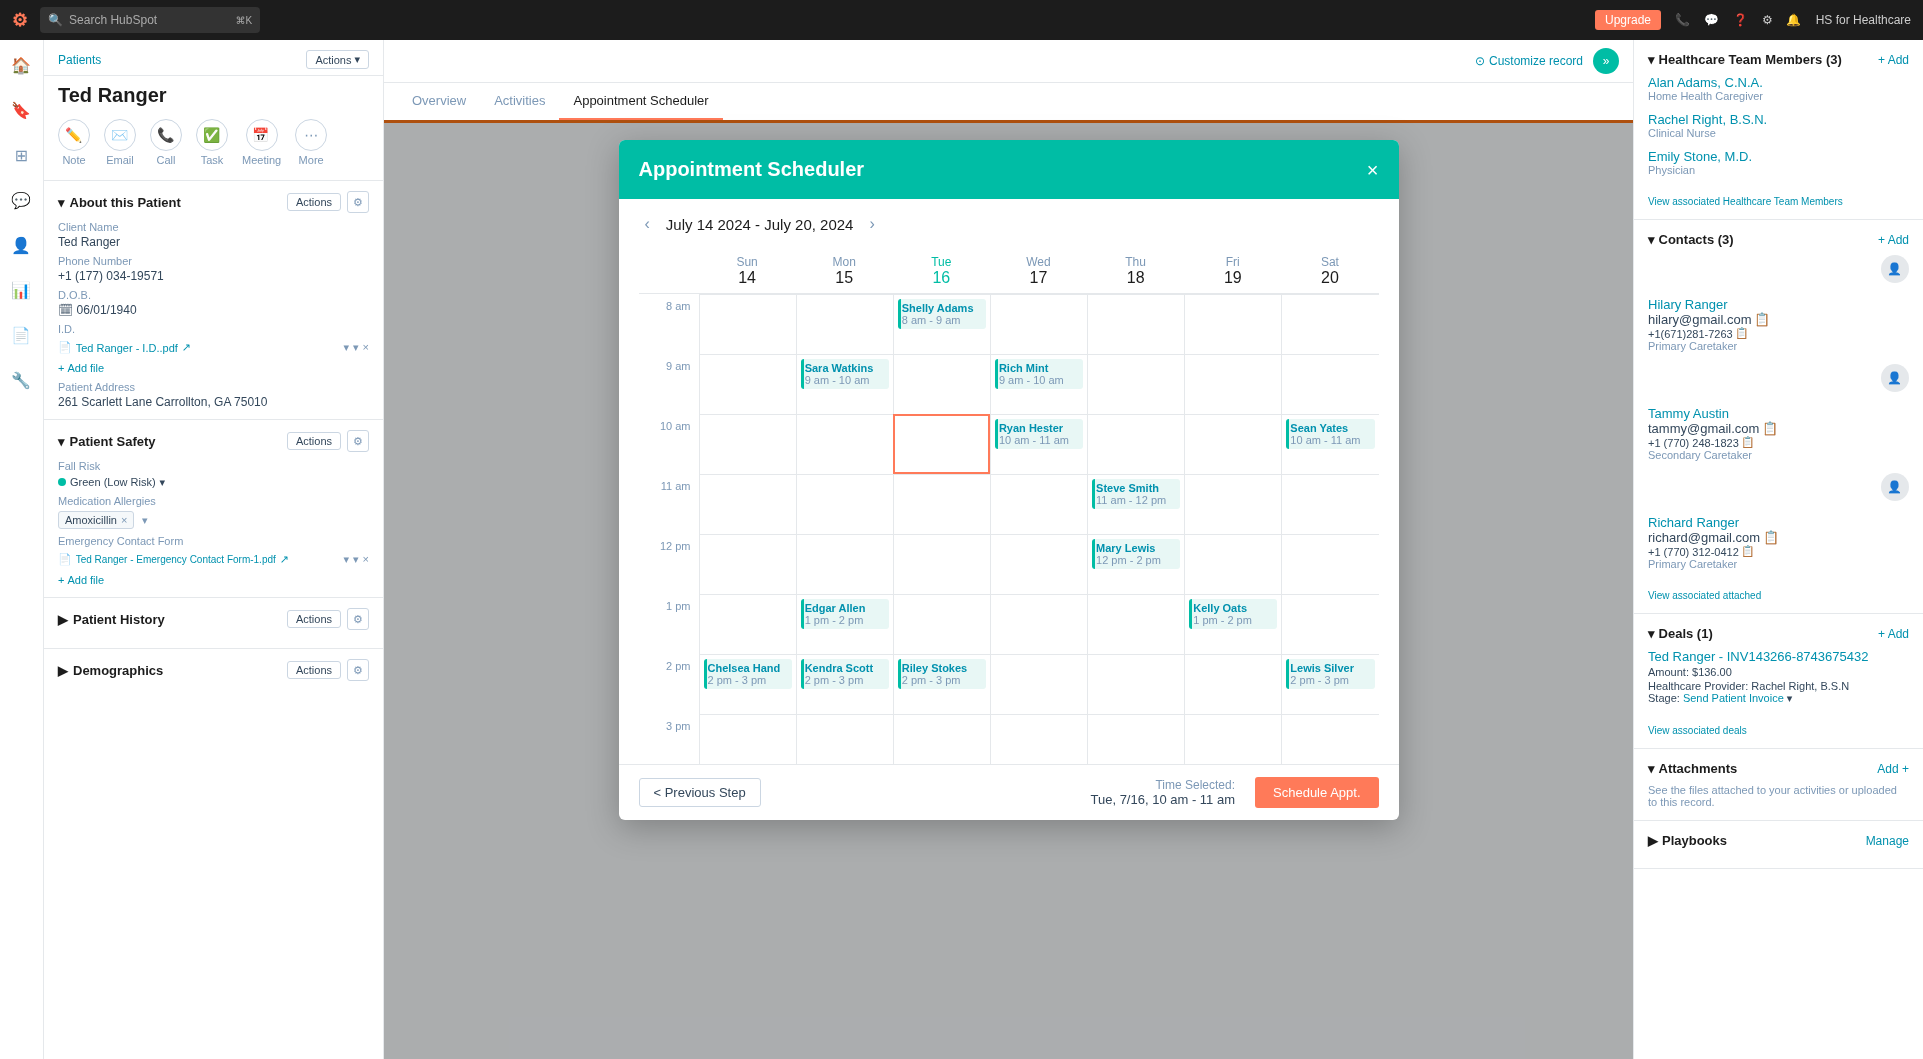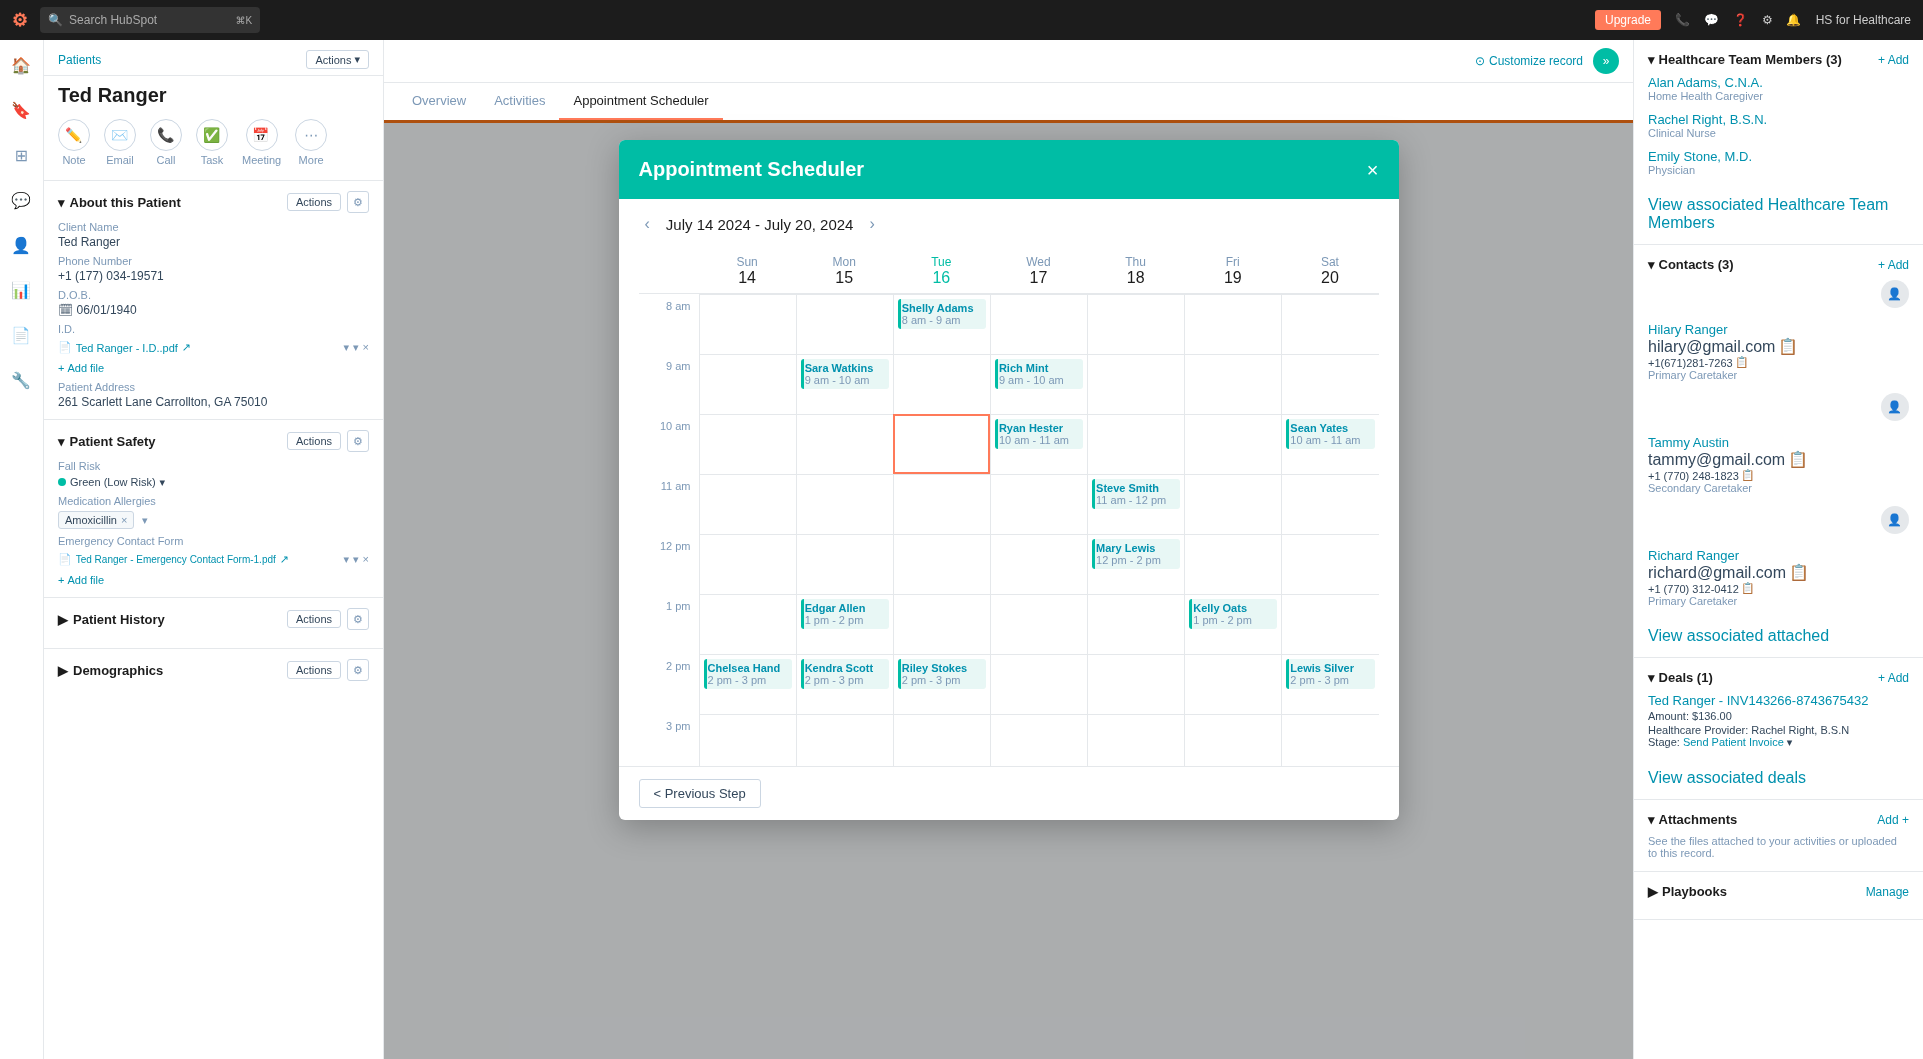--- a/index.html
+++ b/index.html
@@ -84,26 +84,26 @@
     .right-section-title { font-weight: 600; font-size: 13px; color: #1c1c1c; display: flex; align-items: center; gap: 4px; }
     .add-btn { color: #0091ae; font-size: 12px; cursor: pointer; }
 
     .team-member { margin-bottom: 10px; }
     .team-member-name { color: #0091ae; font-size: 13px; font-weight: 500; }
     .team-member-role { font-size: 11px; color: #7c98b6; }
 
     .contact-item { display: flex; align-items: flex-start; justify-content: space-between; margin-bottom: 12px; }
     .contact-info { flex: 1; margin-top: 42px; }
     .contact-name { color: #0091ae; font-size: 13px; font-weight: 500; }
-    .contact-email { font-size: 16px; color: #33475b; display: flex; align-items: center; gap: 3px; }
+    .contact-email { font-size: 13px; color: #33475b; display: flex; align-items: flex-start; gap: 3px; }
     .contact-phone { font-size: 11px; color: #33475b; display: flex; align-items: center; gap: 3px; }
     .contact-role { font-size: 11px; color: #7c98b6; }
     .contact-avatar { width: 28px; height: 28px; border-radius: 50%; background: #e5e8eb; display: flex; align-items: center; justify-content: center; color: #7c98b6; font-size: 12px; flex-shrink: 0; margin-left: 8px; }
 
-    .view-assoc-link { color: #0091ae; font-size: 16px; cursor: pointer; display: block; margin-top: 20px; }
+    .view-assoc-link { color: #0091ae; font-size: 10px; cursor: pointer; display: block; margin-top: 20px; }
 
     .deal-title { color: #0091ae; font-size: 13px; font-weight: 500; }
     .deal-info { font-size: 11px; color: #33475b; margin-top: 2px; }
     .deal-stage { font-size: 11px; color: #33475b; }
     .deal-stage a { color: #0091ae; text-decoration: none; }
 
     
     .modal-overlay {
       position: absolute; top: 0; left: 0; right: 0; bottom: 0; background: rgba(0,0,0,0.3); display: flex; align-items: flex-start; justify-content: center; z-index: 100; padding-top: 20px;
     }
@@ -595,20 +595,27 @@
             <div class="cal-cell"></div>
             <div class="cal-cell"></div>
             <div class="cal-cell"></div>
             <div class="cal-cell"></div>
             <div class="cal-cell"></div>
           </div>
         </div>
 
         <div class="modal-footer">
           <button class="prev-step-btn">&lt; Previous Step</button>
+          <div style="display:flex;align-items:center;gap:20px;">
+            <div class="time-selected">
+              <div class="label">Time Selected:</div>
+              <div class="value">Tue, 7/16, 10 am - 11 am</div>
+            </div>
+            <button class="schedule-btn">Schedule Appt.</button>
+          </div>
         </div>
       </div>
     </div>
   </div>
 
   <div class="right-sidebar">
 
     <div class="right-section">
       <div class="right-section-header">
         <div class="right-section-title">

